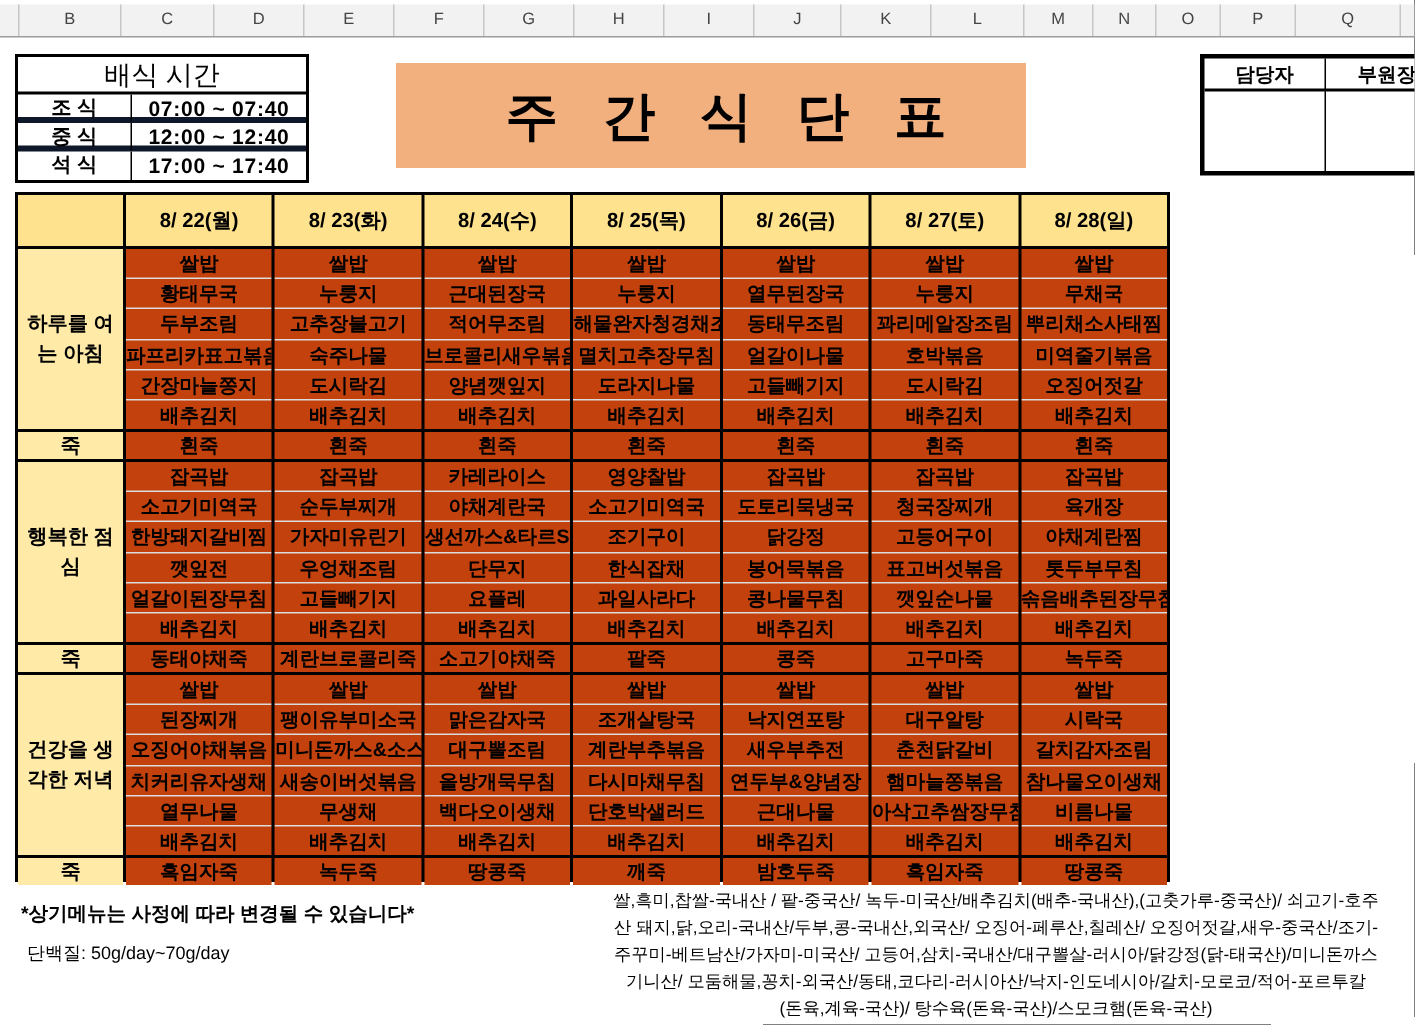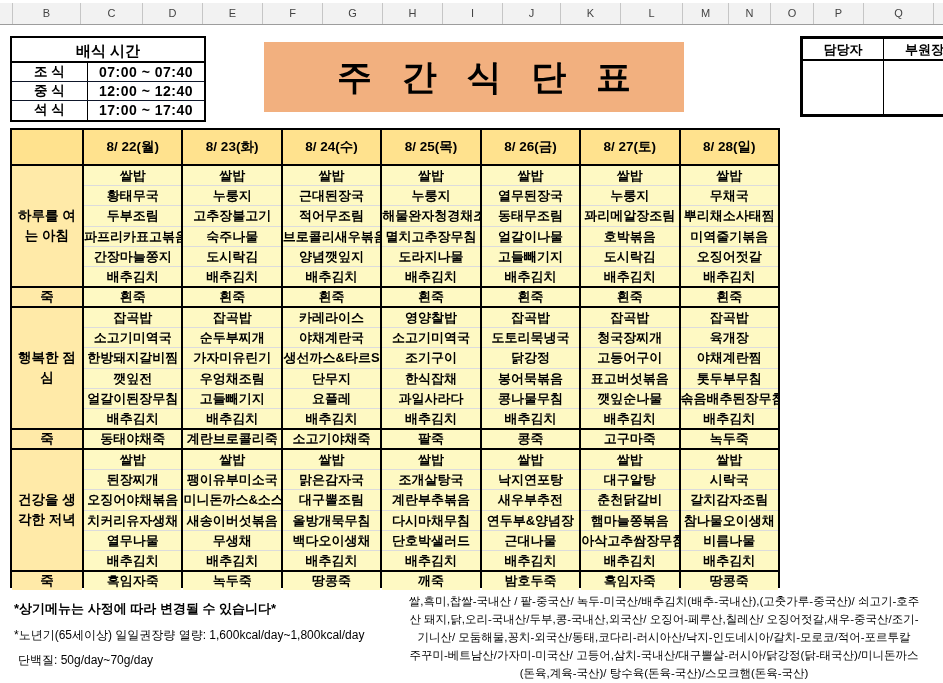--- a/index.html
+++ b/index.html
@@ -25,23 +25,23 @@
     overflow: hidden;
   }
 
   
   .serving-box {
     position: absolute; left: 10px; top: 36px; width: 196px;
     border: 2px solid #000; background: #fff;
   }
   .sb-title {
     height: 25px; line-height: 25px; text-align: center;
-    font-weight: bold; font-size: 15px; border-bottom: 2px solid #000;
-  }
-  .sb-row { display: grid; grid-template-columns: 76px 1fr; height: 19px; border-bottom: 1px solid #0f172a; }
+    font-weight: normal; font-size: 18px; border-bottom: 2px solid #000;
+  }
+  .sb-row { display: grid; grid-template-columns: 76px 1fr; height: 19px; border-bottom: 4px solid #0f172a; }
   .sb-row:last-child { border-bottom: none; }
   .sb-label { border-right: 1px solid #000; text-align: center; font-weight: bold; font-size: 13.5px; line-height: 18px; }
   .sb-time  { text-align: center; font-weight: bold; font-size: 14px; line-height: 18px; letter-spacing: 0.5px; }
 
   
   .title-banner {
     position: absolute; left: 264px; top: 42px; width: 420px; height: 70px;
     background: #f2b07f;
     display: flex; align-items: center; justify-content: center; padding-left: 20px;
   }
@@ -59,21 +59,21 @@
   .sign-h.first, .sign-c.first { border-right: 1.5px solid #000; }
 
   
   .menu-grid {
     position: absolute; left: 10px; top: 128px; width: 770px; height: 460px;
     display: grid;
     grid-template-columns: 70px repeat(7, 1fr);
     grid-template-rows: 34px 120px 18px 120px 18px 120px 18px;
     gap: 2px; background: #000; border: 2px solid #000;
   }
-  .cell { background: #fef9c3; overflow: hidden; }
+  .cell { background: #c2410c; overflow: hidden; }
   .cell.corner, .cell.date { background: #ffe28e; }
   .cell.date {
     display: flex; align-items: center; justify-content: center;
     font-size: 13.5px; font-weight: 600;
   }
   .cell.label {
     background: #ffeaa8;
     display: flex; align-items: center; justify-content: center;
     text-align: center; font-weight: bold; font-size: 13.5px; line-height: 1.45;
     padding: 0 3px;
@@ -353,23 +353,22 @@
     <div class="cell jukval">녹두죽</div>
     <div class="cell jukval">땅콩죽</div>
     <div class="cell jukval">깨죽</div>
     <div class="cell jukval">밤호두죽</div>
     <div class="cell jukval">흑임자죽</div>
     <div class="cell jukval">땅콩죽</div>
   </div>
 
 <div class="footnotes">
   <div class="fn1">*상기메뉴는 사정에 따라 변경될 수 있습니다*</div>
-  <div class="fn2">*노년기(65세이상) 일일권장량 열량: 1,600kcal/day~1,800kcal/day</div>
   <div class="fn3">단백질: 50g/day~70g/day</div>
 </div>
 
 <div class="origin" id="origin-block">
     <div>쌀,흑미,찹쌀-국내산 / 팥-중국산/ 녹두-미국산/배추김치(배추-국내산),(고춧가루-중국산)/ 쇠고기-호주</div>
     <div>산  돼지,닭,오리-국내산/두부,콩-국내산,외국산/ 오징어-페루산,칠레산/ 오징어젓갈,새우-중국산/조기-</div>
+    <div>주꾸미-베트남산/가자미-미국산/ 고등어,삼치-국내산/대구뽈살-러시아/닭강정(닭-태국산)/미니돈까스</div>
     <div>기니산/ 모둠해물,꽁치-외국산/동태,코다리-러시아산/낙지-인도네시아/갈치-모로코/적어-포르투칼</div>
-    <div>주꾸미-베트남산/가자미-미국산/ 고등어,삼치-국내산/대구뽈살-러시아/닭강정(닭-태국산)/미니돈까스</div>
     <div>(돈육,계육-국산)/ 탕수육(돈육-국산)/스모크햄(돈육-국산)</div>
   </div>
 
 </body></html>

